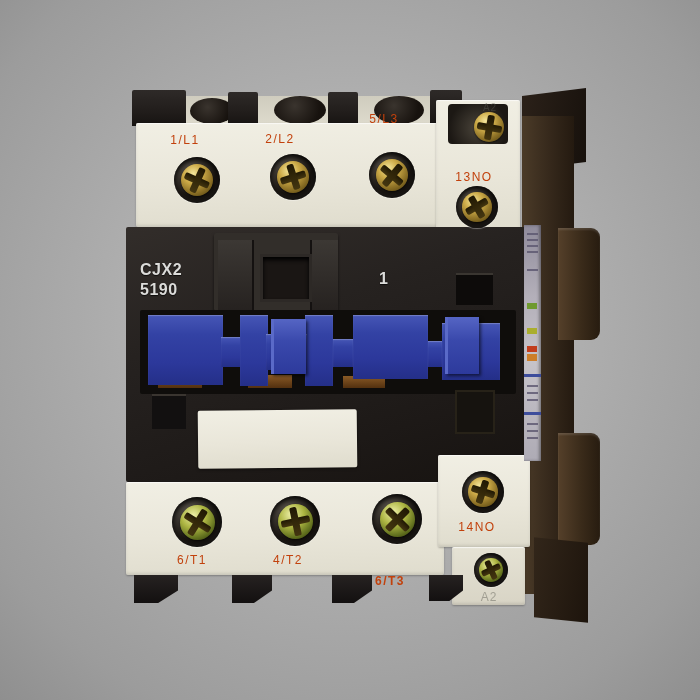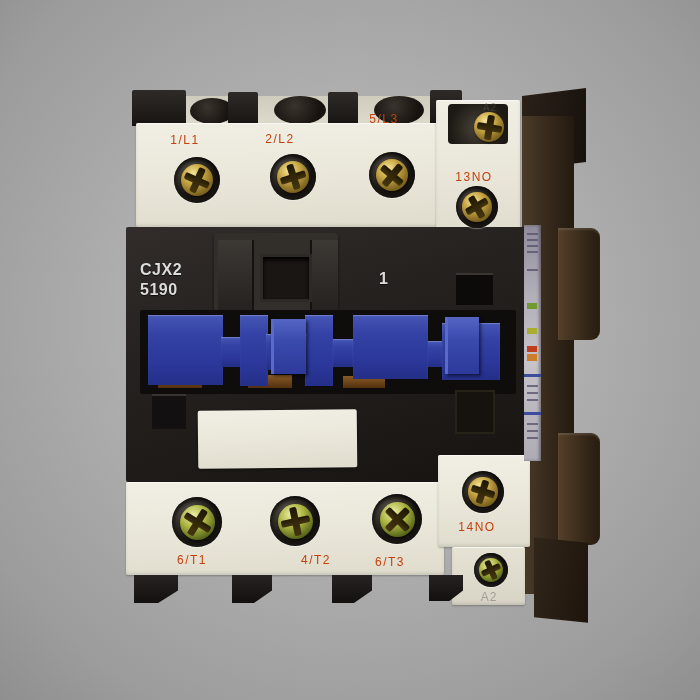--- a/index.html
+++ b/index.html
@@ -165,22 +165,22 @@
         <div class="cross" style="--rot:-12deg;"></div>
       </div>
   </div>
   <div class="hole" style="left:246px;top:406px;width:50px;height:50px;z-index:3;">
     <div class="screw green">
         <div class="cross" style="--rot:45deg;"></div>
       </div>
   </div>
 
   <div class="tlabel" style="left:66px;top:465px;z-index:4;">6/T1</div>
-  <div class="tlabel" style="left:162px;top:465px;z-index:4;margin-left:28px;">4/T2</div>
-  <div class="tlabel" style="left:264px;top:467px;z-index:4;">6/T3</div>
+  <div class="tlabel" style="left:162px;top:465px;z-index:4;">4/T2</div>
+  <div class="tlabel" style="left:264px;top:486px;z-index:4;font-weight:bold;">6/T3</div>
 
   <div class="cream abs" style="left:312px;top:367px;width:92px;height:92px;z-index:2;"></div>
   <div class="hole" style="left:336px;top:383px;width:42px;height:42px;z-index:3;">
     <div class="screw">
         <div class="cross" style="--rot:18deg;"></div>
       </div>
   </div>
   <div class="tlabel" style="left:351px;top:432px;z-index:4;">14NO</div>
 
   <div class="cream abs" style="left:326px;top:459px;width:73px;height:58px;background:linear-gradient(178deg,#e6e3d5,#d8d4c5);z-index:2;"></div>

